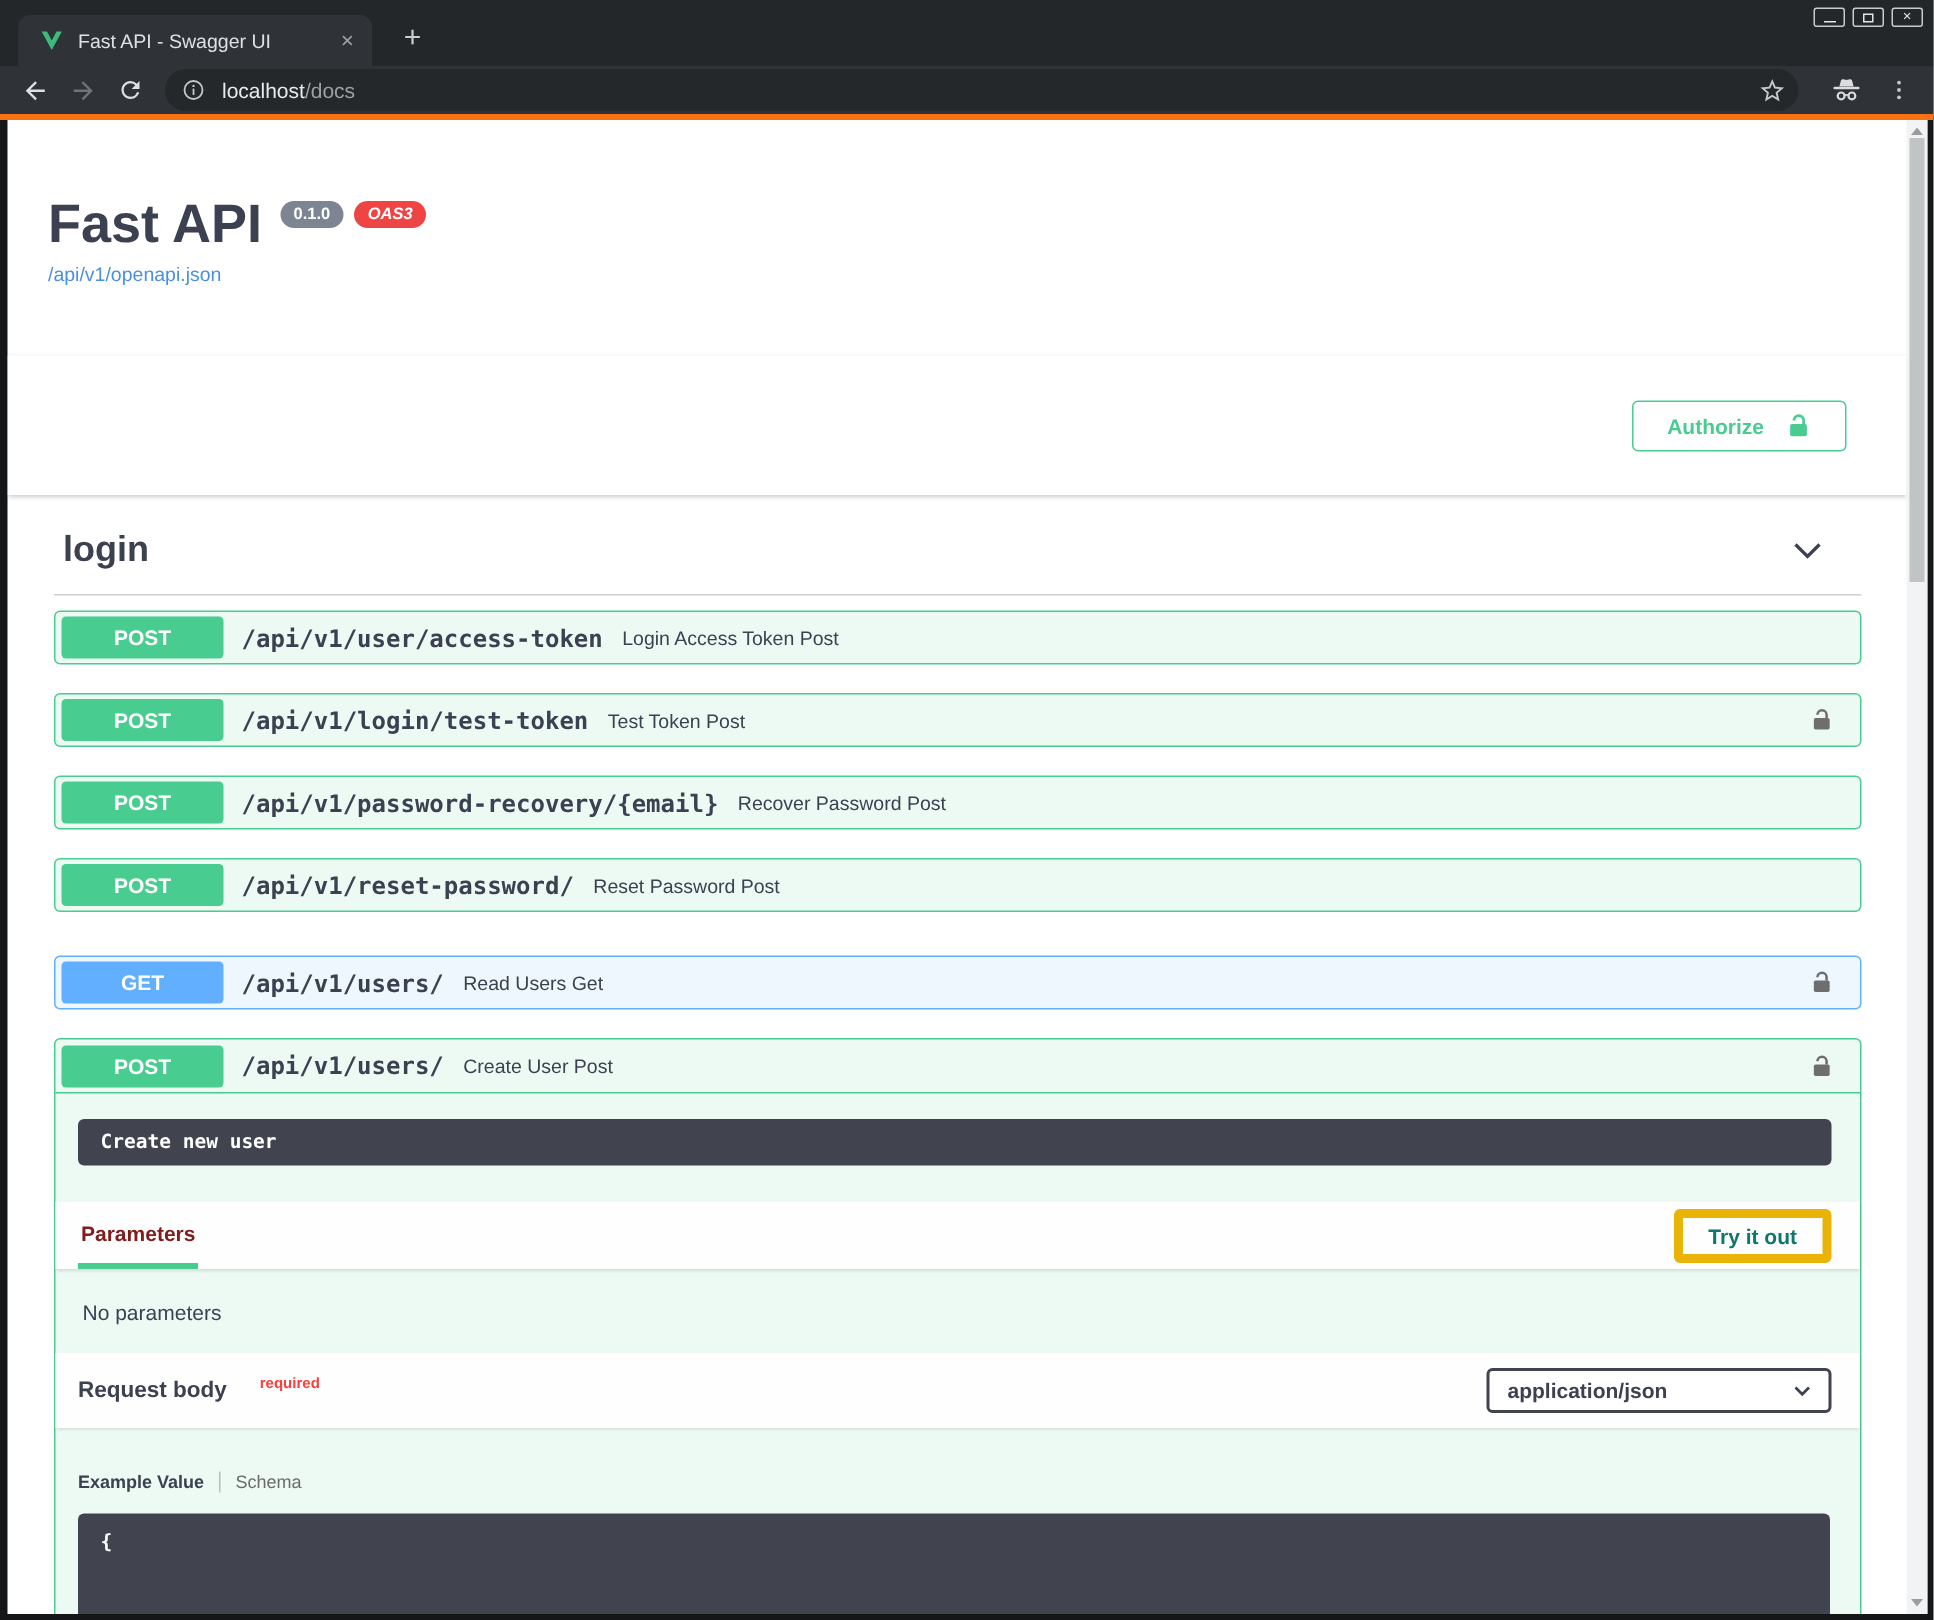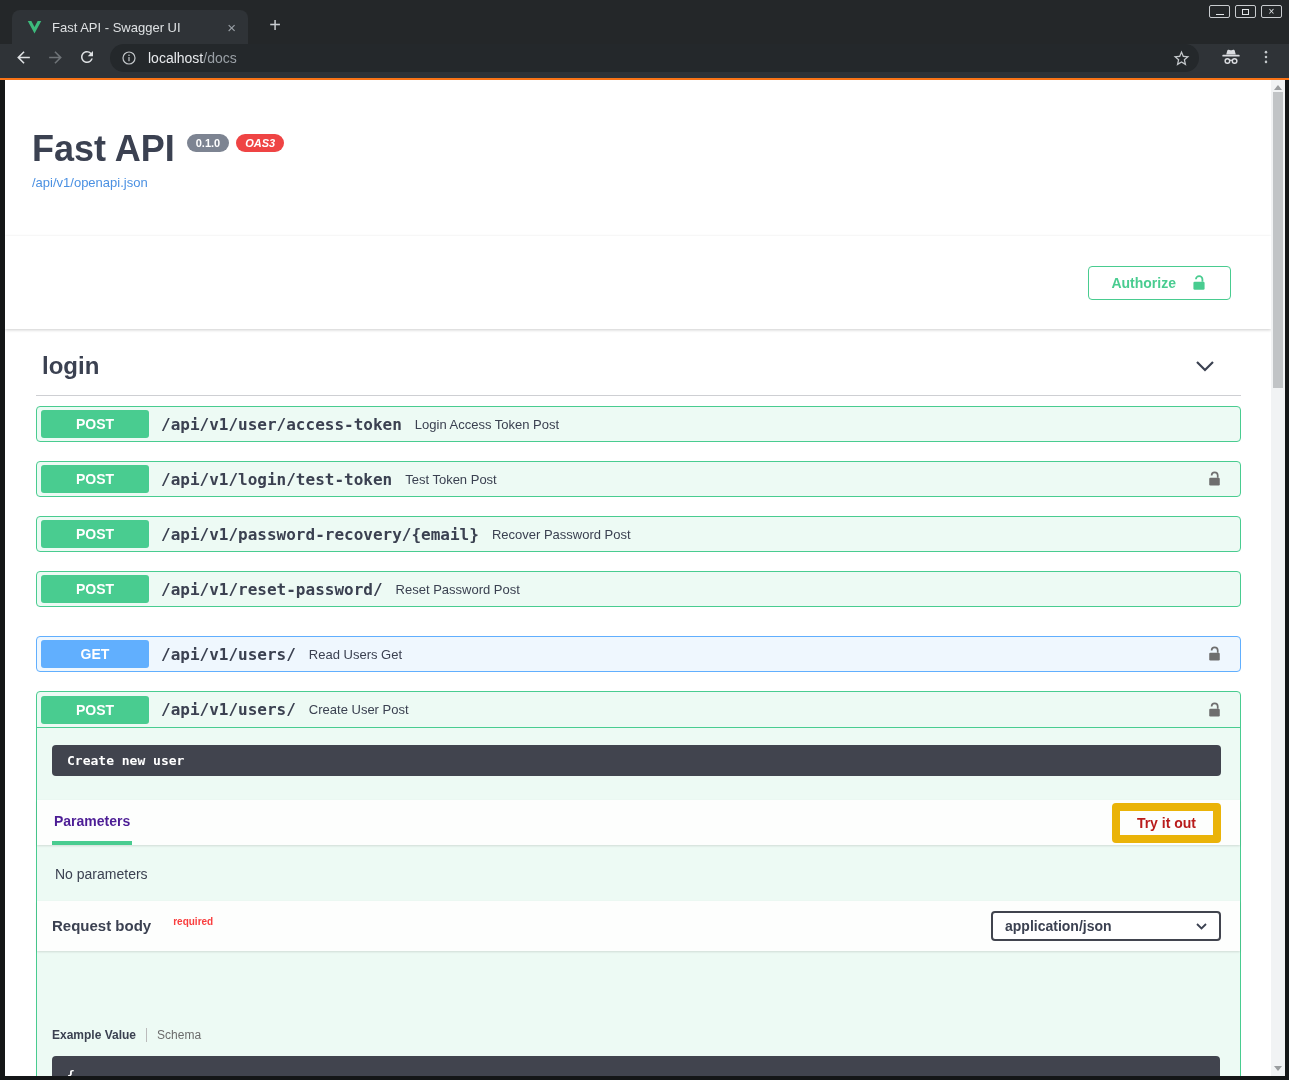--- a/index.html
+++ b/index.html
@@ -13,22 +13,22 @@
   .tab-title { flex:1; margin-left:10px; font-size:13px; color:#dee1e3; white-space:nowrap; overflow:hidden; }
   .tab-close { color:#9aa0a6; font-size:15px; line-height:1; padding:2px 4px; }
   .newtab { position:absolute; left:262px; top:12px; width:26px; height:26px; color:#caced1;
             font-size:20px; font-weight:400; display:flex; align-items:center; justify-content:center; }
   .win-controls { position:absolute; right:7px; top:5px; display:flex; gap:5px; }
   .win-btn { width:21px; height:13px; border:1px solid #c9cccf; border-radius:2px; color:#e3e6e8;
              display:flex; align-items:center; justify-content:center; font-size:10px; line-height:1; }
   .glyph-min { width:8px; border-bottom:1px solid #e3e6e8; height:1px; margin-top:5px; }
   .glyph-max { width:7px; height:6px; border:1px solid #e3e6e8; }
 
-  .toolbar { height:36px; background:#2f3337; border-bottom:2px solid #f97316;
-             display:flex; align-items:flex-start; padding:0 10px; }
+  .toolbar { height:36px; background:#2f3337; border-bottom:4px solid #f97316;
+             display:flex; align-items:center; padding:0 10px; }
   .nav-ic { width:26px; height:26px; display:flex; align-items:center; justify-content:center; margin-right:6px; }
   .omnibox { flex:1; height:28px; background:#24282b; border-radius:14px; display:flex;
              align-items:center; padding:0 8px 0 11px; margin:0 10px 0 4px; }
   .url { margin-left:11px; font-size:14px; }
   .url .host { color:#e8eaed; }
   .url .path { color:#9aa0a6; }
   .omni-spacer { flex:1; }
   .tb-right-ic { width:26px; height:26px; display:flex; align-items:center; justify-content:center; margin-left:9px; }
 
   
@@ -70,32 +70,32 @@
 
   .opblock-open { border:1px solid #49cc90; border-radius:4px; margin-bottom:19px; }
   .op-header { height:36px; display:flex; align-items:center; padding:0 17px 0 4px; border-bottom:1px solid #49cc90; }
   .op-desc-bar { margin:17px 19px 24px 15px; height:31px; background:#41444e; border-radius:4px;
                  display:flex; align-items:center; padding-left:15px; color:#fff;
                  font-family:"DejaVu Sans Mono", monospace; font-size:13px; font-weight:700; }
   .sec-header { background:#fdfefd; box-shadow:0 1px 2px rgba(0,0,0,.12); display:flex; align-items:center;
                 justify-content:space-between; padding:0 19px 0 15px; }
   .param-header { height:45px; }
   .tab-item { height:100%; display:flex; align-items:center; border-bottom:4px solid #49cc90;
-              font-size:14px; font-weight:700; color:#4c1d95; padding:0 2px; }
-  .tryout-btn { border:8px solid #eab308; border-radius:4px; background:transparent; padding:4px 17px;
-                font-size:14px; font-weight:700; color:#b91c1c; font-family:"Liberation Sans", sans-serif; }
+              font-size:14px; font-weight:700; color:#7f1d1d; padding:0 2px; }
+  .tryout-btn { border:6px solid #eab308; border-radius:4px; background:transparent; padding:4px 17px;
+                font-size:14px; font-weight:700; color:#0f766e; font-family:"Liberation Sans", sans-serif; }
   .no-params { height:56px; padding:21px 0 0 18px; font-size:14px; color:#3b4151; }
   .reqbody-header { height:50px; }
   .reqbody-label { font-size:15px; font-weight:700; color:#3b4151; }
   .required { color:#f93e3e; font-size:10px; font-weight:700; margin-left:22px; position:relative; top:-6px; }
   .ct-select { width:230px; height:30px; border:2px solid #41444e; border-radius:4px; background:#fff;
                display:flex; align-items:center; justify-content:space-between; padding:0 12px;
                font-size:14px; font-weight:700; color:#3b4151; }
   .model-box { padding:28px 20px 0 15px; }
-  .model-tabs { display:flex; align-items:center; height:15px; font-size:12px;margin-top:48px; }
+  .model-tabs { display:flex; align-items:center; height:15px; font-size:12px; }
   .mt-active { font-weight:700; color:#3b4151; }
   .mt-divider { width:1px; height:14px; background:#bbb; margin:0 10px; }
   .mt-inactive { color:#6b6b6b; }
   .codeblock { margin-top:14px; height:120px; background:#41444e; border-radius:4px; padding:12px 15px;
                color:#fff; font-family:"DejaVu Sans Mono", monospace; font-size:13px; font-weight:700; }
 
   
   .scrollbar { position:absolute; top:0; right:0; bottom:0; width:14px; background:#f1f3f4; }
   .sb-thumb { position:absolute; top:12px; left:2px; width:10px; height:296px; background:#c1c4c6; }
   .sb-arrow-up { position:absolute; top:5px; left:3px; width:0; height:0;

